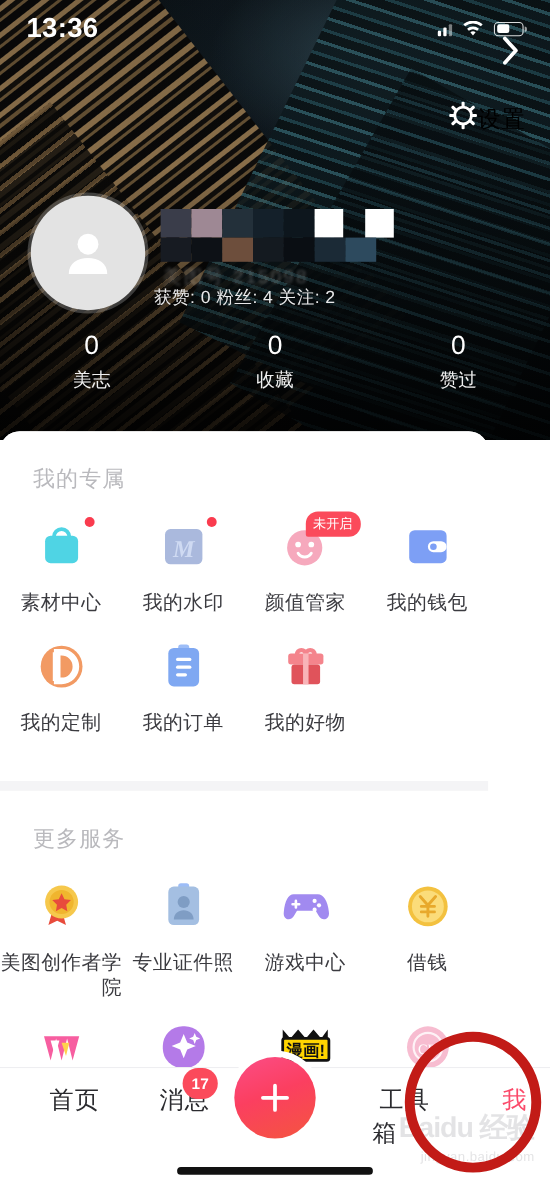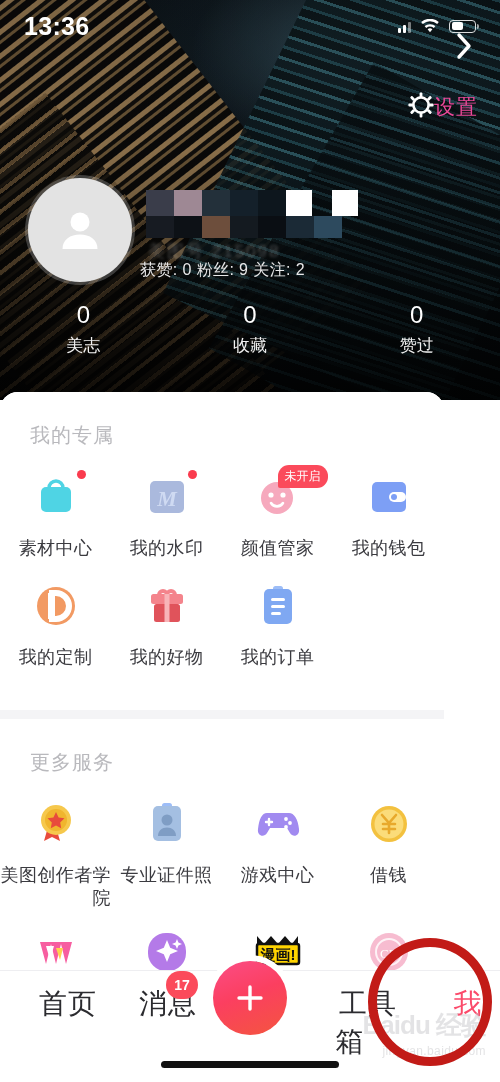--- a/index.html
+++ b/index.html
@@ -97,21 +97,21 @@
   }
   .ic-batt::after {
     content:""; position:absolute; right:-4px; top:3.5px;
     width:2px; height:5px; background:rgba(255,255,255,.6); border-radius:0 2px 2px 0;
   }
   .ic-batt i { display:block; height:100%; width:52%; background:#fff; border-radius:2px; }
 
   
   .settings-btn {
     position:absolute; right:22px; top:92px; z-index:6;
-    display:flex; align-items:center; gap:0; color:#ec4899;
+    display:flex; align-items:center; gap:0; color:#000000;
   }
   .settings-label { font-size:21px; letter-spacing:1px; }
 
   
   .profile { position:absolute; left:0; top:178px; width:500px; height:105px; z-index:5; }
   .avatar {
     position:absolute; left:28px; top:0; width:104px; height:104px;
     border-radius:50%; background:#e3e3e3;
     display:flex; align-items:center; justify-content:center;
     box-shadow:0 0 0 3px rgba(255,255,255,.22);
@@ -178,21 +178,21 @@
   .partial-row .cell { margin-bottom:0; }
 
   
   .tabbar {
     position:absolute; left:0; bottom:0; width:500px; height:112px;
     background:#fff; z-index:20;
     border-top:1px solid #eeeef1;
     display:flex; align-items:flex-start; padding-top:14px;
   }
   .tab { flex:1; text-align:center; position:relative; }
-  .tab .t-lbl { font-size:28px; color:#2b2b2f; letter-spacing:1px;margin-left:36px; }
+  .tab .t-lbl { font-size:22px; color:#2b2b2f; letter-spacing:1px;margin-left:36px; }
   .tab.active .t-lbl { color:#fb4a6a; }
   .tab-badge {
     position:absolute; top:-14px; left:calc(50% + 16px);
     background:#fb4a5b; color:#fff; font-size:14px; font-weight:bold;
     min-width:32px; height:28px; line-height:28px; border-radius:14px;
     padding:0 6px;
   }
   .fab {
     position:absolute; left:50%; top:-24px; transform:translateX(-50%);
     width:74px; height:74px; border-radius:50%;
@@ -292,21 +292,21 @@
     <span class="mosaic" style="left:186px;top:4px;width:26px;height:26px;background:#fff;"></span>
     <span class="mosaic" style="left:0;top:30px;width:28px;height:22px;background:#171b22;"></span>
     <span class="mosaic" style="left:28px;top:30px;width:28px;height:22px;background:#0d1116;"></span>
     <span class="mosaic" style="left:56px;top:30px;width:28px;height:22px;background:#6d4e3c;"></span>
     <span class="mosaic" style="left:84px;top:30px;width:28px;height:22px;background:#141a20;"></span>
     <span class="mosaic" style="left:112px;top:30px;width:28px;height:22px;background:#0a0e13;"></span>
     <span class="mosaic" style="left:140px;top:30px;width:28px;height:22px;background:#1b2a36;"></span>
     <span class="mosaic" style="left:168px;top:30px;width:28px;height:22px;background:#2d4a5e;"></span>
   </div>
   <div class="uid-blur">美图号 215098</div>
-  <div class="stats-line">获赞: 0  粉丝: 9  关注: 2</div>
+  <div class="stats-line">获赞: 0  粉丝: 4  关注: 2</div>
 </div>
 <div class="chev">
   <span>
     <svg width="16" height="28" viewBox="0 0 16 28">
         <path d="M3 3l10 11L3 25" fill="none" stroke="#fff" stroke-width="3.4" stroke-linecap="round" stroke-linejoin="round"></path>
       </svg>
   </span>
 </div>
 
 <div class="counters">
@@ -385,43 +385,43 @@
             <path d="M19 8h3a13 13 0 0 1 0 26h-3z" fill="#ffffff" opacity="0"></path>
             <path d="M21 12a9 9 0 0 1 0 18h-4V12z" fill="#f29a63"></path>
             <path d="M17 8h4a13 13 0 0 1 0 26h-4z" fill="none" stroke="#fff" stroke-width="6"></path>
           </svg>
         </div>
         <div class="lbl">我的定制</div>
       </div>
 
       <div class="cell">
         <div class="ic-box">
-          <svg width="42" height="40" viewBox="0 0 42 40">
-            <path d="M13 9a4 4 0 1 1 8 0M21 9a4 4 0 1 1 8 0" fill="none" stroke="#f4848c" stroke-width="4" stroke-linecap="round"></path>
-            <rect x="5" y="8" width="32" height="10" rx="2.5" fill="#f4848c"></rect>
-            <rect x="8" y="18" width="26" height="18" rx="2.5" fill="#e0535b"></rect>
-            <rect x="18.5" y="8" width="5" height="28" fill="#f8b4b8"></rect>
-          </svg>
-        </div>
-        <div class="lbl">我的好物</div>
-      </div>
-
-      <div class="cell">
-        <div class="ic-box">
           <svg width="36" height="42" viewBox="0 0 36 42">
             <rect x="13" y="1" width="10" height="7" rx="2.5" fill="#9dbdf7"></rect>
             <rect x="4" y="4" width="28" height="35" rx="5" fill="#7fa8f2"></rect>
             <rect x="11" y="13" width="14" height="3" rx="1.5" fill="#fff"></rect>
             <rect x="11" y="20" width="14" height="3" rx="1.5" fill="#fff"></rect>
             <rect x="11" y="27" width="10" height="3" rx="1.5" fill="#fff"></rect>
           </svg>
         </div>
         <div class="lbl">我的订单</div>
       </div>
 
+      <div class="cell">
+        <div class="ic-box">
+          <svg width="42" height="40" viewBox="0 0 42 40">
+            <path d="M13 9a4 4 0 1 1 8 0M21 9a4 4 0 1 1 8 0" fill="none" stroke="#f4848c" stroke-width="4" stroke-linecap="round"></path>
+            <rect x="5" y="8" width="32" height="10" rx="2.5" fill="#f4848c"></rect>
+            <rect x="8" y="18" width="26" height="18" rx="2.5" fill="#e0535b"></rect>
+            <rect x="18.5" y="8" width="5" height="28" fill="#f8b4b8"></rect>
+          </svg>
+        </div>
+        <div class="lbl">我的好物</div>
+      </div>
+
       <div class="cell"></div>
     </div>
   </div>
 
   <div class="divider"></div>
 
   <div class="card">
     <div class="card-title">更多服务</div>
     <div class="grid">
 

